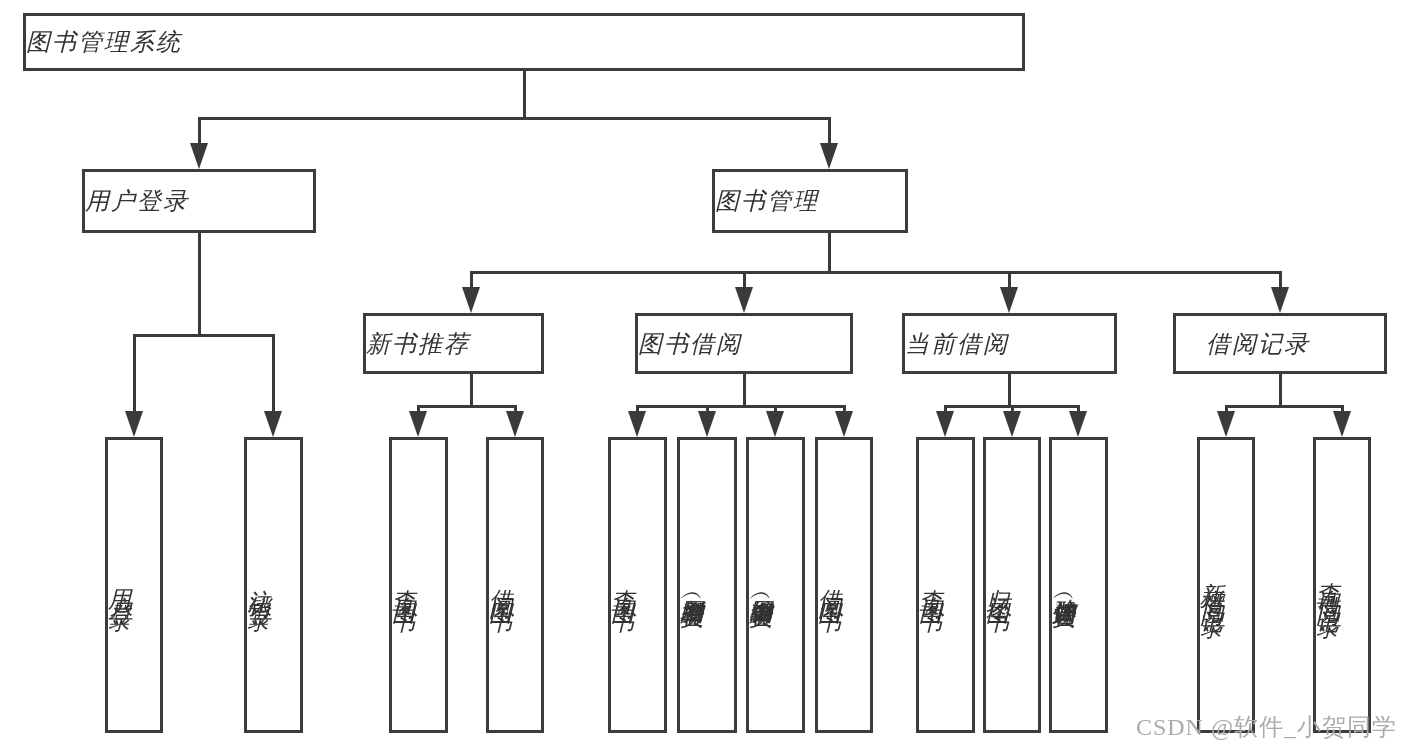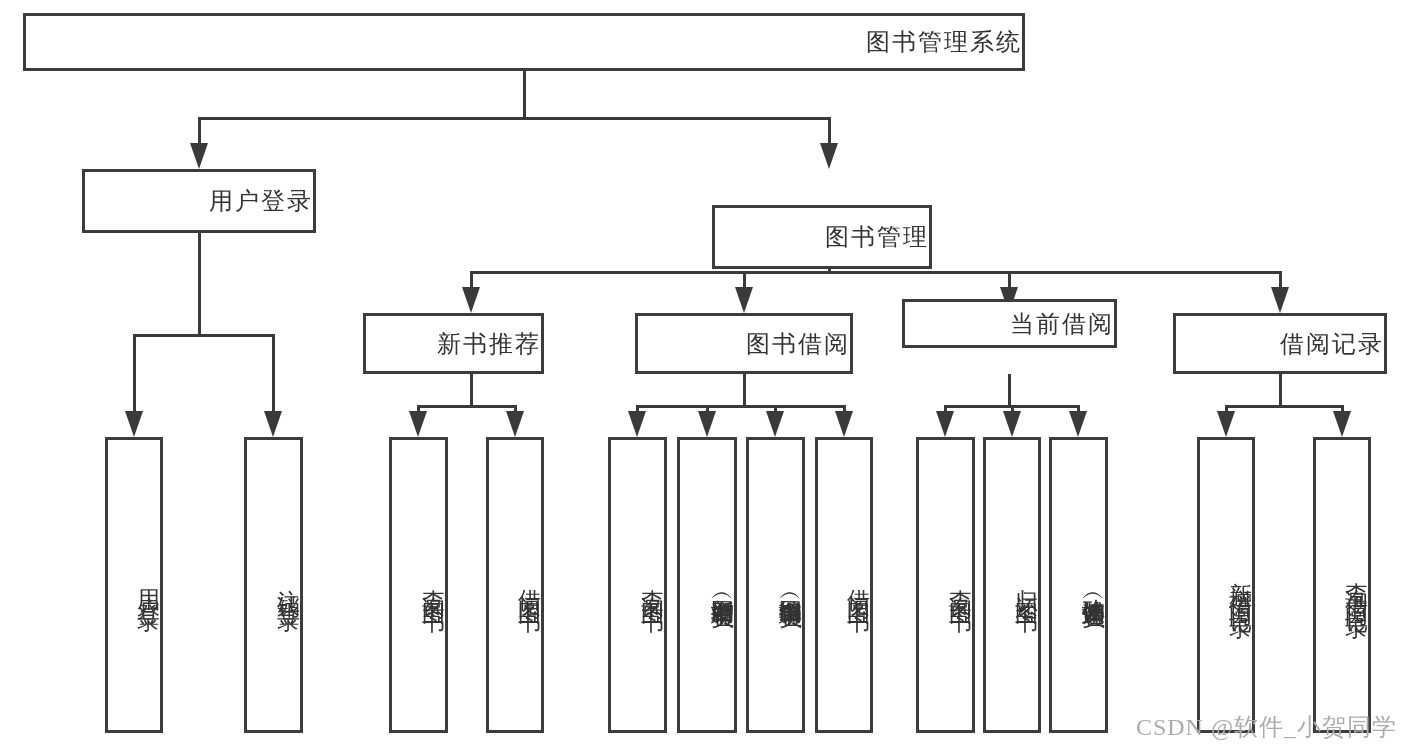--- a/index.html
+++ b/index.html
@@ -17,22 +17,23 @@
     background:var(--bg);
     overflow:hidden;
   }
   .node{
     position:absolute;
     box-sizing:border-box;
     border:3px solid var(--border);
     background:#fff;
     display:flex;
     align-items:center;
-    justify-content:flex-end;
+    justify-content:flex-start;
     color:var(--text);
+    font-style:italic;
   }
   .node .lbl{
     font-size:24px;
     letter-spacing:2px;
     white-space:nowrap;
     line-height:1;
   }
   .node.v .lbl{
     writing-mode:vertical-rl;
     text-orientation:mixed;
@@ -121,30 +122,30 @@
       <div class="cline" style="left: 1224.5px; top: 406px; width: 3px; height: 7px;"></div>
       <div class="arrowhead" style="left: 1217px; top: 411px;"></div>
       <div class="cline" style="left: 1340.5px; top: 406px; width: 3px; height: 7px;"></div>
       <div class="arrowhead" style="left: 1333px; top: 411px;"></div>
       <div class="node" style="left: 23px; top: 13px; width: 1002px; height: 58px;">
         <span class="lbl">图书管理系统</span>
       </div>
       <div class="node" style="left: 82px; top: 169px; width: 234px; height: 64px;">
         <span class="lbl">用户登录</span>
       </div>
-      <div class="node" style="left: 712px; top: 169px; width: 220px; height: 64px; margin-top: 36px;">
+      <div class="node" style="left: 712px; top: 169px; width: 196px; height: 64px;">
         <span class="lbl">图书管理</span>
       </div>
       <div class="node" style="left: 363px; top: 313px; width: 181px; height: 61px;">
         <span class="lbl">新书推荐</span>
       </div>
       <div class="node" style="left: 635px; top: 313px; width: 218px; height: 61px;">
         <span class="lbl">图书借阅</span>
       </div>
-      <div class="node" style="left: 902px; top: 299px; width: 215px; height: 49px; padding-left: 16px;">
+      <div class="node" style="left: 902px; top: 313px; width: 215px; height: 61px;">
         <span class="lbl">当前借阅</span>
       </div>
       <div class="node" style="left: 1173px; top: 313px; width: 214px; height: 61px; padding-left: 30px;">
         <span class="lbl">借阅记录</span>
       </div>
       <div class="node v" style="left: 105px; top: 437px; width: 58px; height: 296px;">
         <span class="lbl">用户登录</span>
       </div>
       <div class="node v" style="left: 244px; top: 437px; width: 59px; height: 296px;">
         <span class="lbl">注销登录</span>

